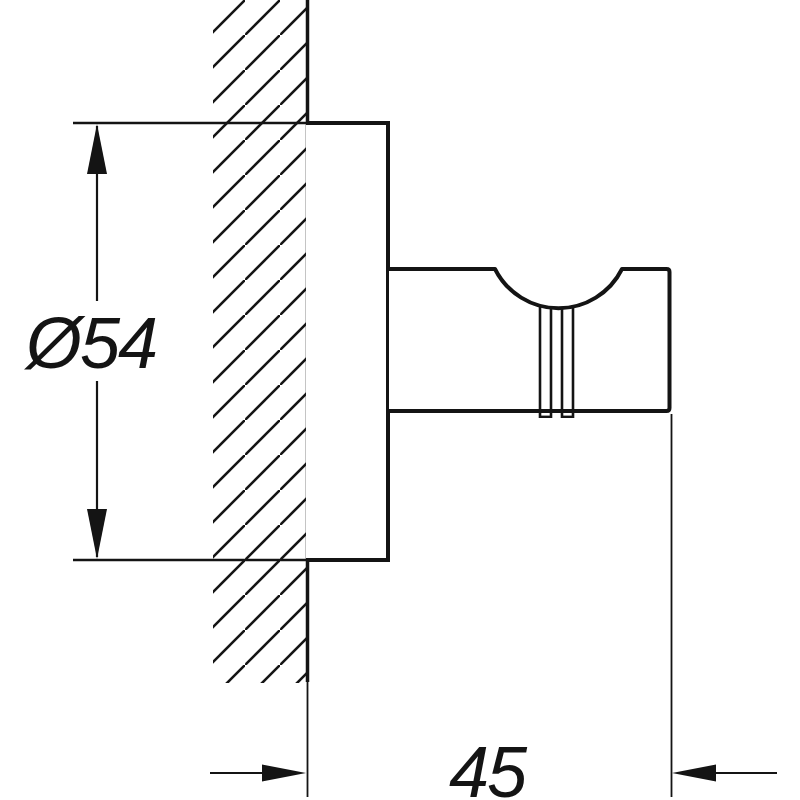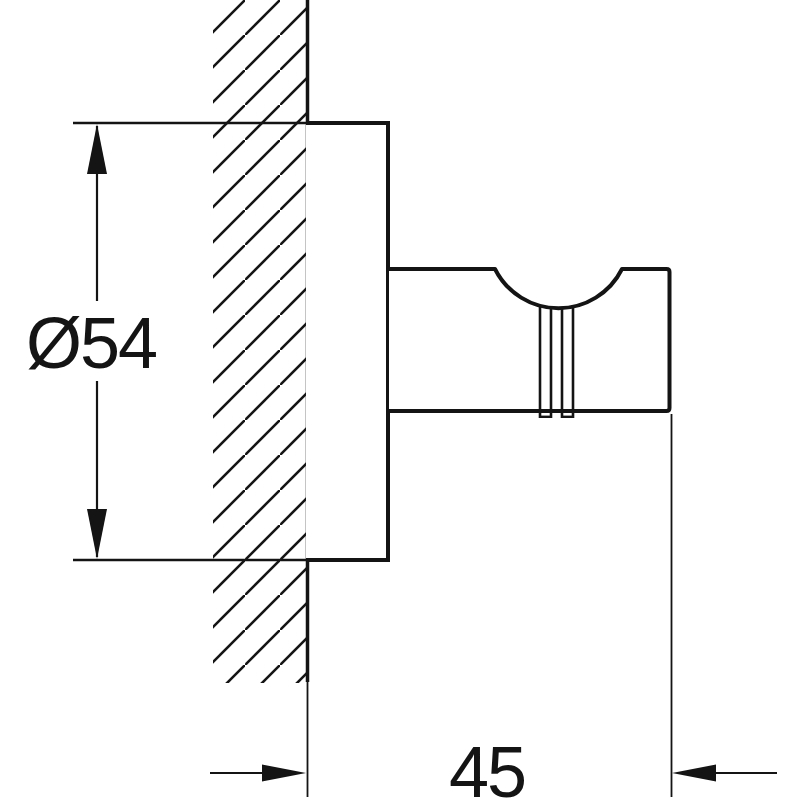--- a/index.html
+++ b/index.html
@@ -6,20 +6,21 @@
     margin: 0;
     padding: 0;
     background: #ffffff;
   }
   .canvas {
     position: relative;
     width: 800px;
     height: 800px;
     background: #ffffff;
     overflow: hidden;
+    font-style: italic;
   }
   svg { display: block; }
   .dim-label {
     font-family: "Liberation Sans", sans-serif;
     font-size: 72px;
     fill: #141414;
     letter-spacing: -2px;
   }
 </style>
 </head>

